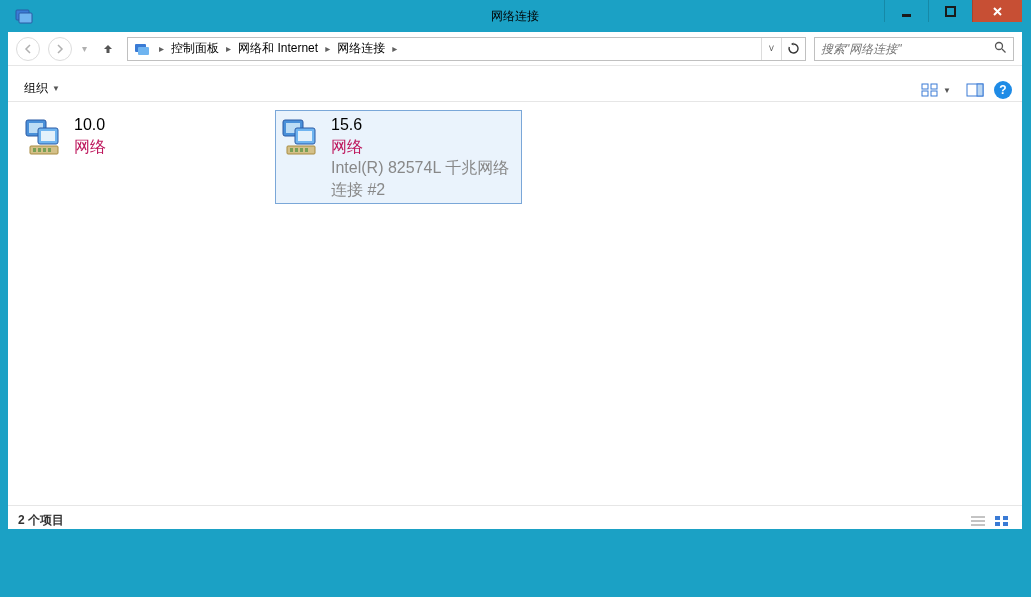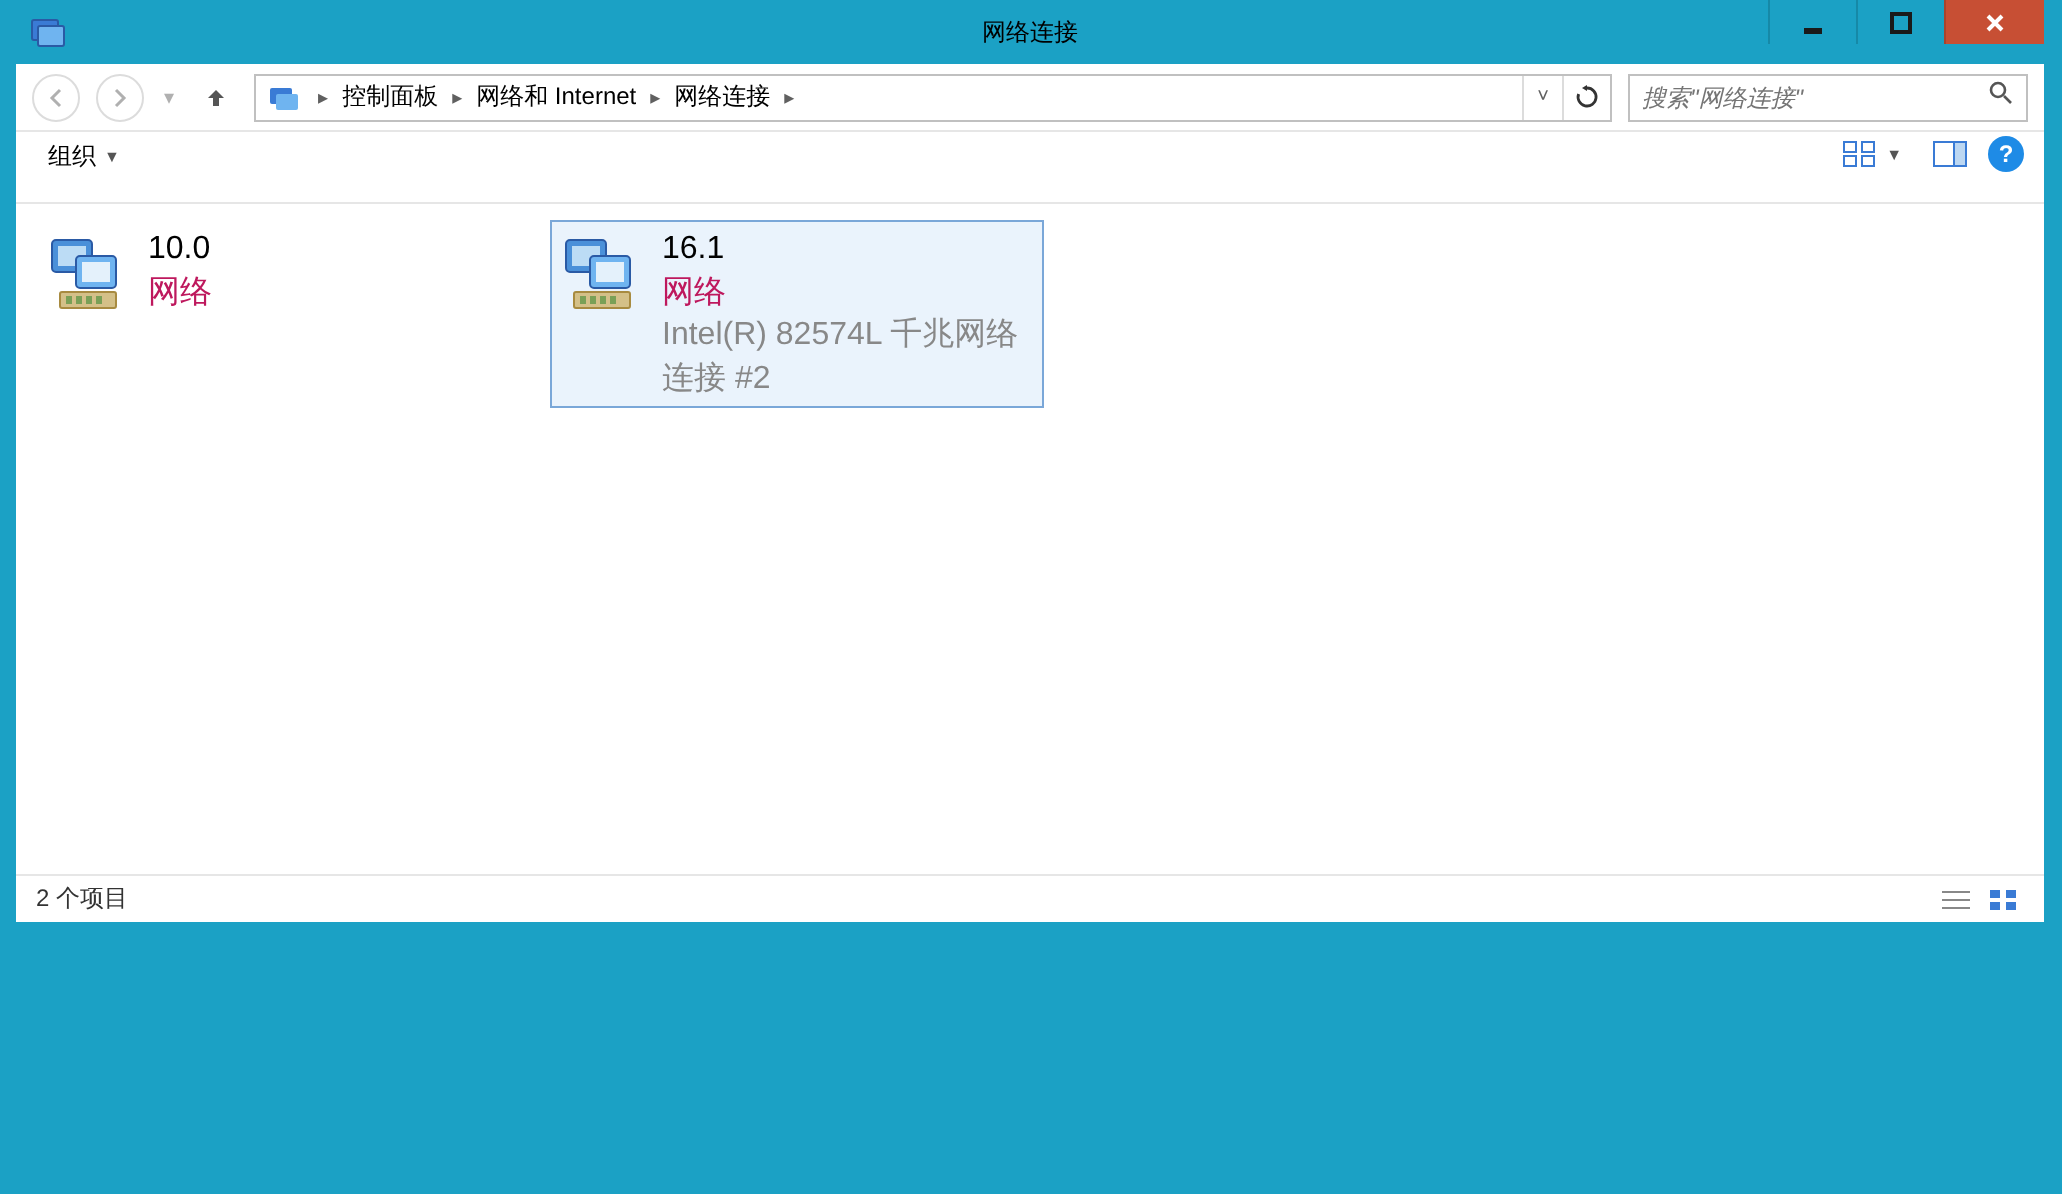--- a/index.html
+++ b/index.html
@@ -1,17 +1,17 @@
 <!DOCTYPE html>
 <html><head>
   <meta charset="utf-8">
   <style>
     * { box-sizing:border-box; margin:0; padding:0; font-family:"Segoe UI","Microsoft YaHei",Tahoma,sans-serif; }
     body { background:#1ba1c5; width:1031px; height:597px; overflow:hidden; position:relative; }
-    .window { position:absolute; left:8px; top:0; width:1014px; height:461px; background:#fff; }
+    .window { position:absolute; left:8px; top:0; width:1014px; height:529px; background:#fff; }
 
     
     .titlebar { height:32px; background:#1ba1c5; display:flex; align-items:center; color:#000; position:relative; }
     .title-icon { width:20px; height:20px; margin-left:6px; display:flex; align-items:center; justify-content:center; }
     .title-text { position:absolute; left:50%; transform:translateX(-50%); font-size:12px; }
     .win-controls { position:absolute; right:0; top:0; display:flex; height:22px; }
     .win-btn { width:44px; height:22px; display:flex; align-items:center; justify-content:center; border-left:1px solid rgba(0,0,0,0.15); background:#1ba1c5; }
     .win-btn.close { width:50px; background:#c74f34; color:#fff; }
     .win-btn svg { width:13px; height:13px; }
 
@@ -29,41 +29,41 @@
     .bc-sep { color:#606060; padding:0 3px; font-size:10px; }
     .addr-dd { width:20px; height:22px; border-left:1px solid #dcdcdc; display:flex; align-items:center; justify-content:center; color:#606060; font-size:10px;}
     .refresh { width:24px; height:22px; border-left:1px solid #dcdcdc; display:flex; align-items:center; justify-content:center; }
     .refresh svg{width:13px;height:13px;}
     .search-box { width:200px; height:24px; border:1px solid #c0c0c0; display:flex; align-items:center; padding:0 6px; }
     .search-box input { border:none; outline:none; flex:1; font-size:12px; font-style:italic; color:#777; }
     .search-icon { color:#555; }
     .search-icon svg{width:13px;height:13px;}
 
     
-    .toolbar { height:36px; border-bottom:1px solid #e6e6e6; display:flex; align-items:flex-start; padding:0 10px;gap:40px; }
+    .toolbar { height:36px; border-bottom:1px solid #e6e6e6; display:flex; align-items:flex-end; padding:0 10px;gap:40px; }
     .org-btn { font-size:12px; display:flex; align-items:center; gap:4px; padding:4px 6px; }
     .org-btn .tri { font-size:8px; color:#555; }
     .toolbar-spacer { flex:1; }
     .tool-right { display:flex; align-items:center; gap:8px; }
     .view-dd { display:flex; align-items:center; gap:4px; padding:2px 4px; border:1px solid transparent; }
     .tool-btn { width:22px; height:22px; display:flex; align-items:center; justify-content:center; border:1px solid transparent; border-radius:2px; }
     .help-btn { width:18px; height:18px; border-radius:50%; background:#1e8be6; color:#fff; font-size:12px; display:flex; align-items:center; justify-content:center; font-weight:bold;}
 
     
     .content { position:absolute; left:0; right:0; top:102px; bottom:24px; background:#fff; padding:8px 10px; display:flex; align-items:flex-start; gap:10px; }
     .conn-item { width:247px; padding:3px; display:flex; gap:8px; border:1px solid transparent; }
     .conn-item.selected { border:1px solid #7aa7d8; background:#eaf3fc; }
     .conn-icon { width:44px; height:44px; display:flex; align-items:flex-start; justify-content:center; flex-shrink:0; }
     .conn-text { font-size:16px; line-height:1.35; }
     .conn-name { color:#000; }
     .conn-status { color:#be185d; }
     .conn-adapter { color:#888; }
 
     
-    .status { position:absolute; bottom:0; left:0; right:0; height:24px; background:#fff; border-top:1px solid #e6e6e6; display:flex; align-items:center; padding:0 10px; font-size:12px; color:#333; }
+    .status { position:absolute; bottom:0; left:0; right:0; height:24px; background:#fff; border-top:1px solid #e6e6e6; display:flex; align-items:flex-end; padding:0 10px; font-size:12px; color:#333;font-weight:bold; }
     .status-spacer{flex:1;}
     .status-views{display:flex; gap:4px;}
     .status-view-btn{width:20px;height:16px;display:flex;align-items:center;justify-content:center;color:#777;}
   </style>
 </head>
 <body>
 
 <div class="window">
 
   <div class="titlebar">
@@ -202,21 +202,21 @@
           <rect x="16" y="14" width="20" height="16" rx="2" fill="#6fb4f0" stroke="#2a5aa5"></rect>
             <rect x="19" y="17" width="14" height="10" fill="#e4f1fb"></rect>
           <rect x="8" y="32" width="28" height="8" rx="1" fill="#d4c088" stroke="#a88b40"></rect>
           <rect x="11" y="34" width="3" height="4" fill="#7aa056"></rect>
             <rect x="16" y="34" width="3" height="4" fill="#7aa056"></rect>
             <rect x="21" y="34" width="3" height="4" fill="#7aa056"></rect>
             <rect x="26" y="34" width="3" height="4" fill="#7aa056"></rect>
         </svg>
       </span>
       <div class="conn-text">
-        <div class="conn-name">16.1</div>
+        <div class="conn-name">15.6</div>
         <div class="conn-status">网络</div>
         <div class="conn-adapter">Intel(R) 82574L 千兆网络连接 #2</div>
       </div>
     </div>
   </div>
 
   <div class="status">
     <span>2 个项目</span>
     <div class="status-spacer"></div>
     <div class="status-views">

